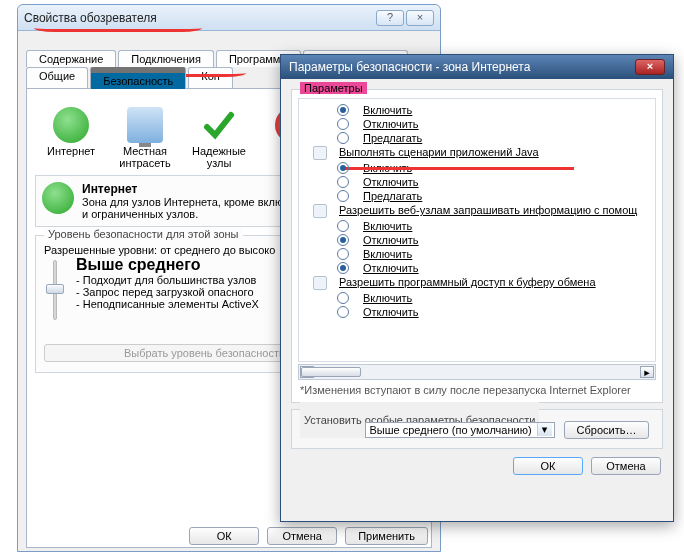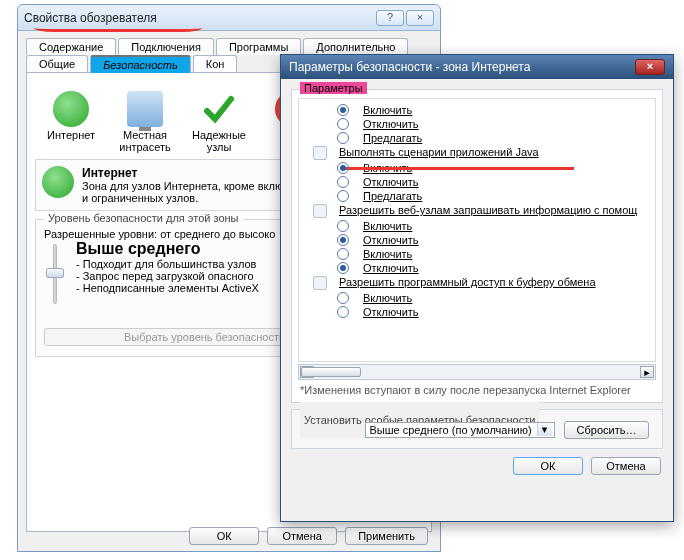--- a/index.html
+++ b/index.html
@@ -12,25 +12,25 @@
                border-bottom: 1px solid #9ab6d6; border-radius: 6px 6px 0 0;
                display: flex; align-items: center; padding: 0 6px; }
   .title1 { flex: 1; color: #222; font-size: 12px; }
   .winbtns { display: flex; gap: 2px; }
   .winbtn { width: 28px; height: 16px; border: 1px solid #8aa8c8; border-radius: 3px;
             background: linear-gradient(#f7fbff,#d7e6f5); text-align: center; line-height: 12px;
             font-size: 11px; color: #556; }
   .red-under1 { position: absolute; left: 16px; top: 23px; width: 168px; height: 4px;
                 border-bottom: 3px solid #e33; border-radius: 0 0 40px 40px/0 0 8px 8px; }
 
-  .tabs-area { margin: 6px 8px 0; }
+  .tabs-area { margin: 18px 8px 0; }
   .tabrow { display: flex; gap: 2px; }
   .tab { background: #fdfdfd; border: 1px solid #a9b7c9; border-bottom: none;
          padding: 2px 12px; border-radius: 3px 3px 0 0; position: relative; top: 1px; }
-  .tab.active { background: #0ea5e9; z-index: 2; border-top: 2px solid #737373; font-style: italic; }
+  .tab.active { background: #0369a1; z-index: 2; border-top: 6px solid #737373; }
   .tabpanel { border: 1px solid #a9b7c9; background: #fff; margin: 0 8px; height: 460px; position: relative; padding: 8px; }
   .red-under-tab { position: absolute; left: 120px; top: 68px; width: 108px; height: 4px;
                    border-bottom: 3px solid #e33; border-radius: 0 0 40px 40px/0 0 8px 8px; }
 
   .zones { display: flex; gap: 10px; margin: 10px 4px 6px; }
   .zone { width: 64px; text-align: center; }
   .zone-icon { width: 36px; height: 36px; margin: 0 auto 2px;
                background: radial-gradient(circle at 40% 35%,#8fe08f,#2aa72a); border-radius: 50%; }
   .zone-icon.monitor { border-radius: 4px; background: linear-gradient(#cfe3f6,#7fb0df); position: relative; }
   .zone-icon.monitor::after { content:""; position:absolute; left:12px; bottom:-4px; width:12px; height:4px; background:#888; }

